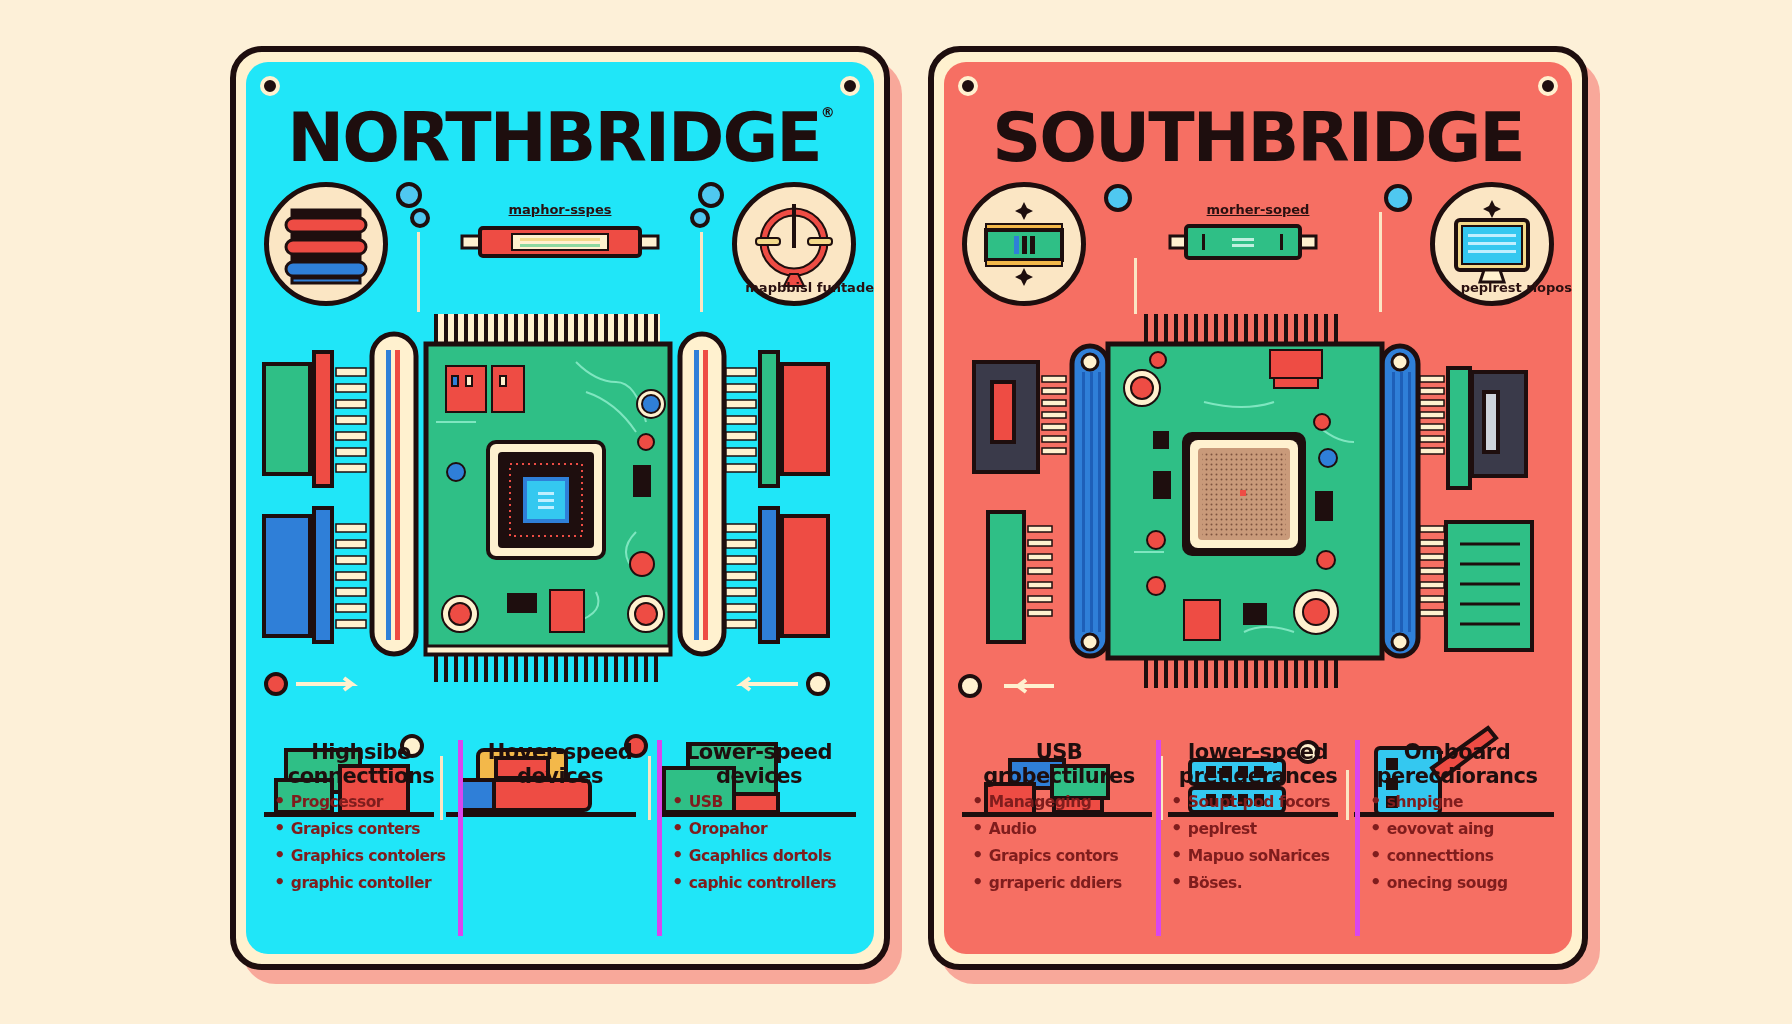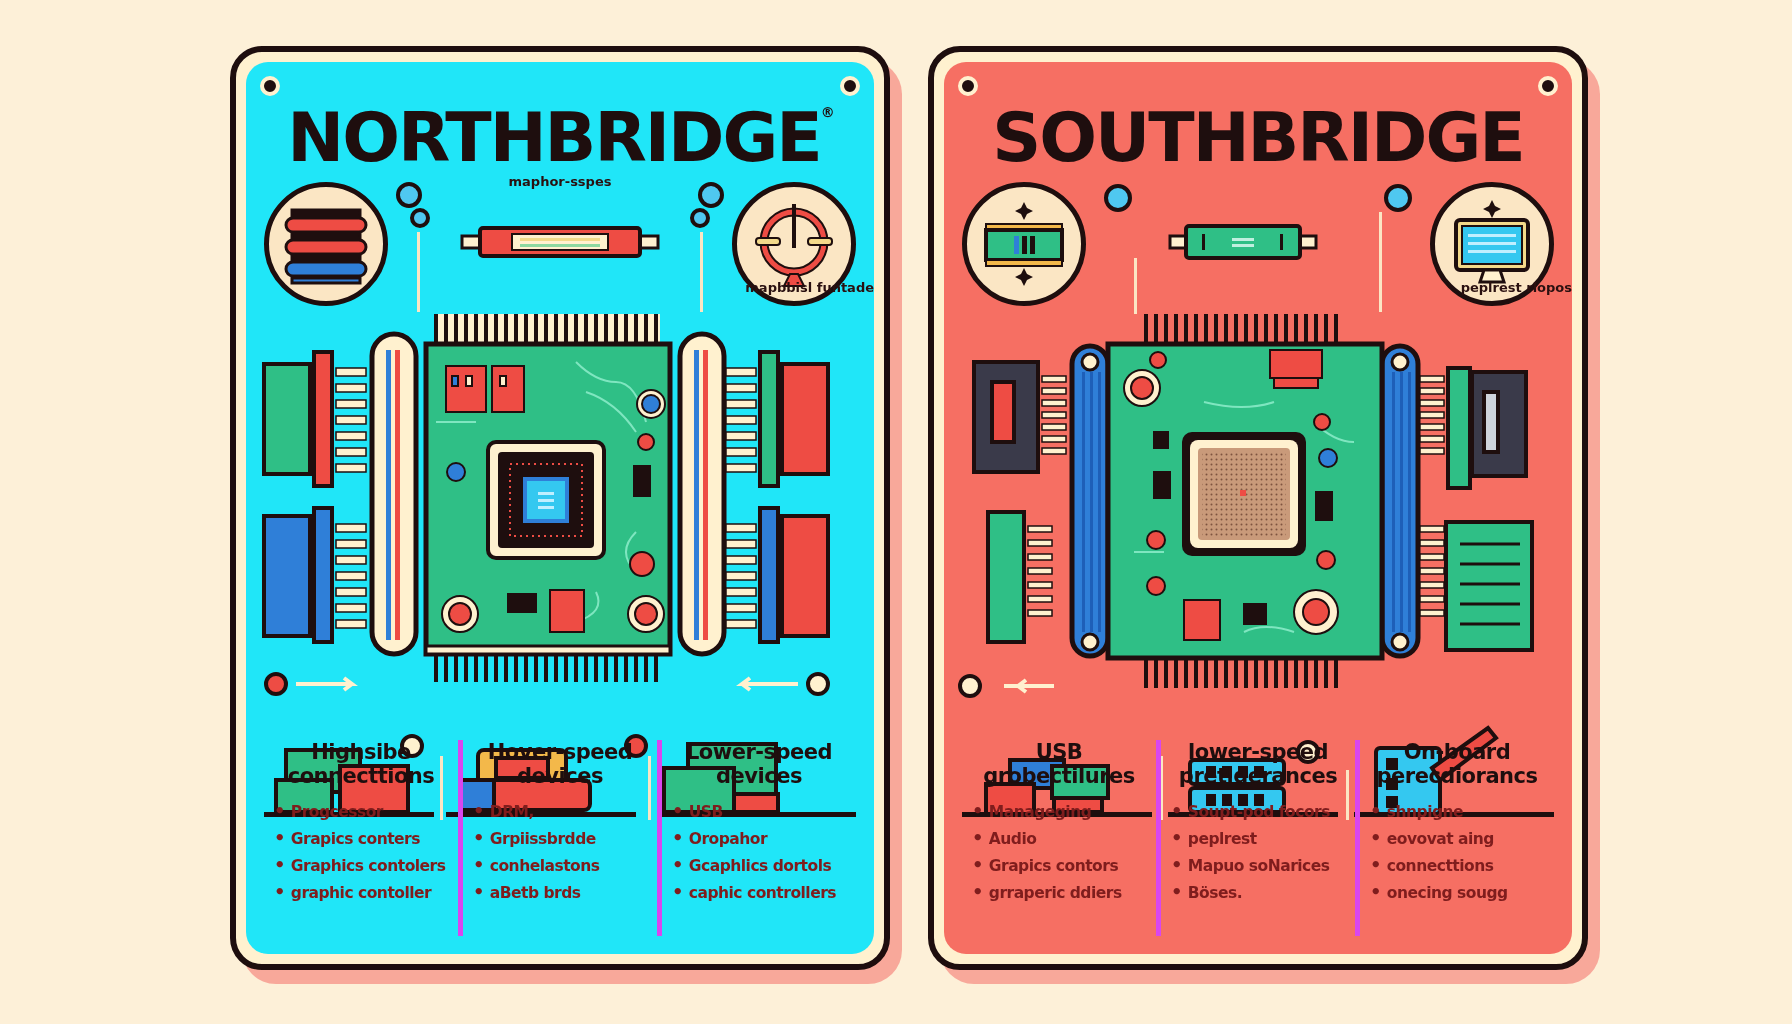--- a/index.html
+++ b/index.html
@@ -46,21 +46,21 @@
     position: absolute; top: 120px; width: 124px; height: 124px; border-radius: 50%;
     background: #fbe6c4; border: 5px solid #1e0e0e;
     display: flex; align-items: center; justify-content: center;
   }
   .badge.l { left: 18px; } .badge.r { right: 18px; }
 
   .small-label {
     position: absolute; left: 0; right: 0; text-align: center;
     font-weight: bold; font-size: 13px; color: #2a1010;
   }
-  .small-label.a { top: 112px; }
+  .small-label.a { top: 140px; text-decoration: underline; }
   .small-label.b { top: 218px; text-align: right; }
 
   .bubble {
     position: absolute; border-radius: 50%; background: #4fc8f0;
     border: 4px solid #1e0e0e;
   }
   .vline { position: absolute; width: 3px; background: #fbe6c4; }
 
   .board-area { position: absolute; top: 250px; left: 0; right: 0; height: 400px; }
 
@@ -68,21 +68,21 @@
     position: absolute; left: 18px; right: 18px; bottom: 18px; height: 196px;
     display: flex;
   }
   .col {
     flex: 1; padding: 0 6px; text-align: center;
     border-left: 5px solid #d946ef;
   }
   .col:first-child { border-left: none; }
   .col h3 {
     font-size: 21px; line-height: 24px; font-weight: bold; color: #1e0e0e;
-    margin-bottom: 10px; letter-spacing: -0.5px;
+    letter-spacing: -0.5px;
   }
   .col ul { list-style: none; text-align: left; padding-left: 4px; }
   .col li {
     font-size: 15.5px; line-height: 25px; font-weight: bold; color: #7f1d1d;
     white-space: nowrap; letter-spacing: -0.5px;
   }
   .col li::before { content: "• "; font-size: 18px; }
 </style>
 </head>
 <body>
@@ -334,26 +334,20 @@
           <h3><span>Highsibe</span><br><span>connecttions</span></h3>
           <ul>
             <li>Progcessor</li>
             <li>Grapics conters</li>
             <li>Graphics contolers</li>
             <li>graphic contoller</li>
           </ul>
         </div>
         <div class="col">
           <h3><span>Hover-speed</span><br><span>devices</span></h3>
-          <ul>
-            <li>DRM,</li>
-            <li>Grpiissbrdde</li>
-            <li>conhelastons</li>
-            <li>aBetb brds</li>
-          </ul>
         </div>
         <div class="col">
           <h3><span>Lower-speed</span><br><span>devices</span></h3>
           <ul>
             <li>USB</li>
             <li>Oropahor</li>
             <li>Gcaphlics dortols</li>
             <li>caphic controllers</li>
           </ul>
         </div>
@@ -395,20 +389,21 @@
             <rect x="24" y="54" width="48" height="3" fill="#bfefff"></rect>
           <path d="M40 74 L56 74 L60 86 L36 86 Z" fill="#fff1cf" stroke="#1e0e0e" stroke-width="3"></path>
         </svg>
       </div>
 
       <div class="bubble" style="left:160px;top:122px;width:28px;height:28px;"></div>
       <div class="bubble" style="right:160px;top:122px;width:28px;height:28px;"></div>
       <div class="vline" style="left:190px;top:196px;height:56px;"></div>
       <div class="vline" style="right:190px;top:150px;height:100px;"></div>
 
+      <div class="small-label a">morher-soped</div>
       <div style="position:absolute;left:224px;top:160px;">
         <svg width="150" height="40" viewBox="0 0 150 40">
           <rect x="2" y="14" width="16" height="12" fill="#fff1cf" stroke="#1e0e0e" stroke-width="3"></rect>
           <rect x="132" y="14" width="16" height="12" fill="#fff1cf" stroke="#1e0e0e" stroke-width="3"></rect>
           <rect x="18" y="4" width="114" height="32" rx="3" fill="#2fbf86" stroke="#1e0e0e" stroke-width="4"></rect>
           <rect x="34" y="12" width="3" height="16" fill="#1e0e0e"></rect>
             <rect x="112" y="12" width="3" height="16" fill="#1e0e0e"></rect>
           <rect x="64" y="16" width="22" height="3" fill="#bfefdf"></rect>
             <rect x="64" y="22" width="22" height="3" fill="#bfefdf"></rect>
         </svg>

